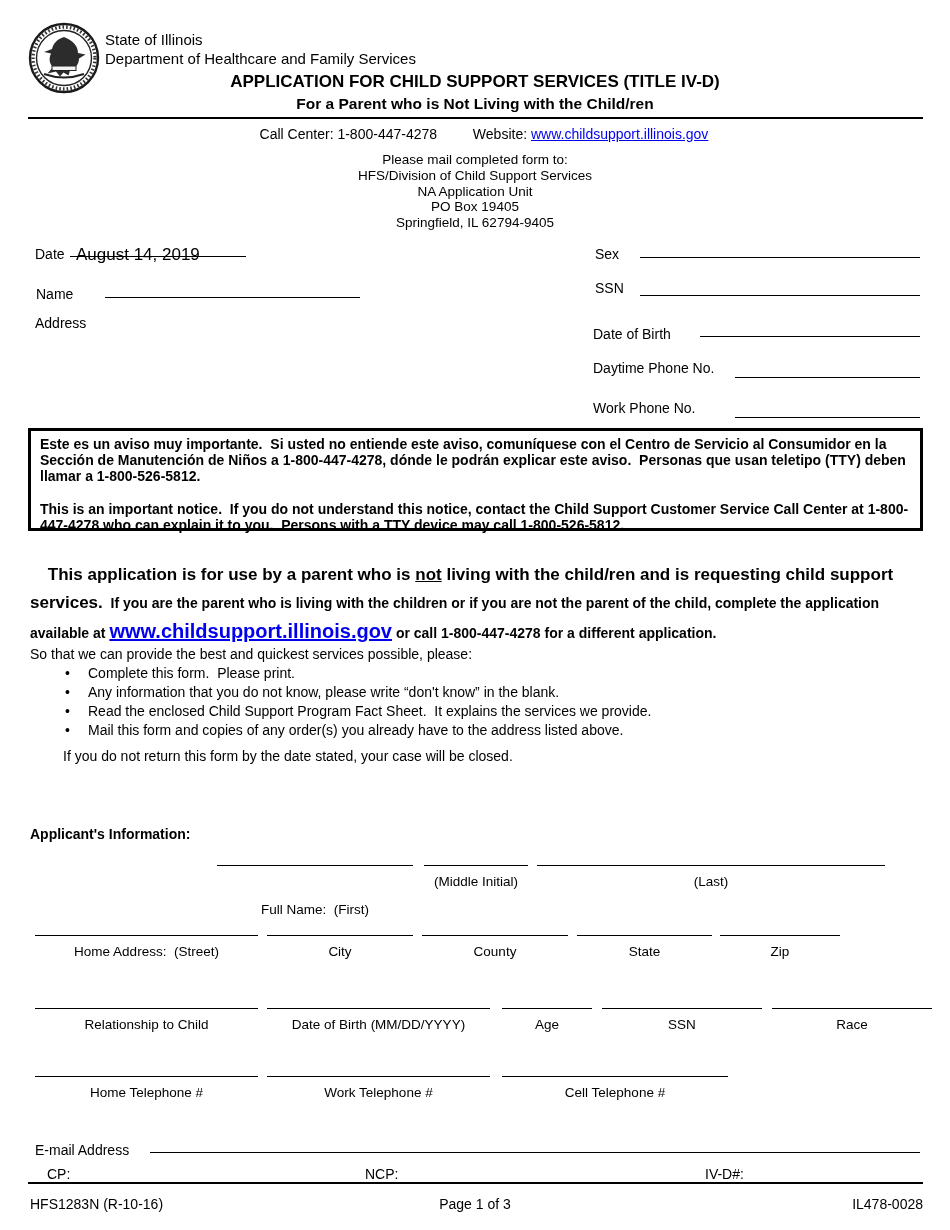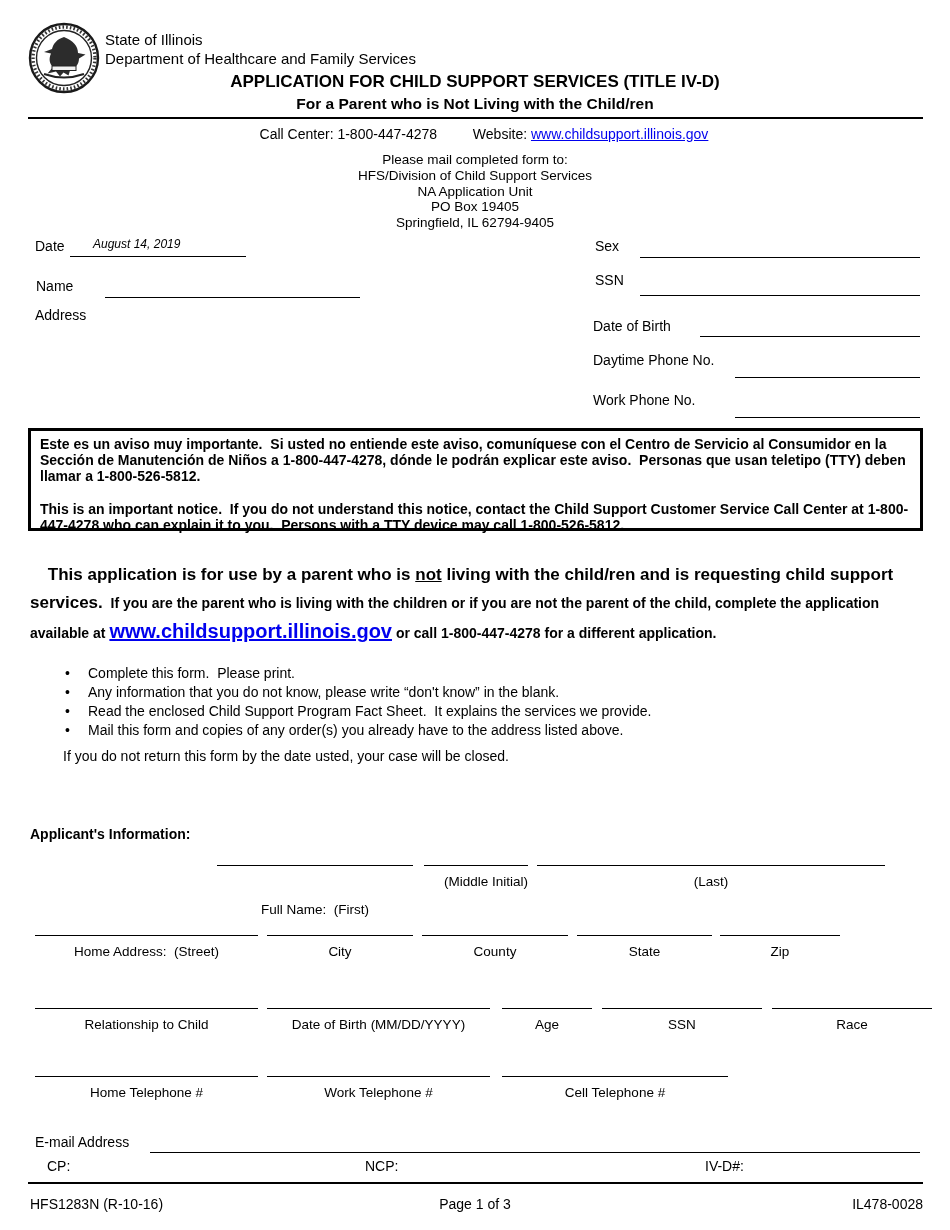--- a/index.html
+++ b/index.html
@@ -5,21 +5,21 @@
   * { margin:0; padding:0; box-sizing:border-box; }
   html,body { background:#e8e8e8; }
   .page {
     position:relative; width:950px; height:1230px; margin:0 auto;
     background:#ffffff; color:#000;
     font-family:"Liberation Sans", sans-serif;
     overflow:hidden;
   }
   .pre { white-space:pre-wrap; }
   .ctr { text-align:center; }
-  .lbl { position:absolute; font-size:14px; white-space:pre; }
+  .lbl { position:absolute; font-size:14px; white-space:pre;margin-top:8px; }
   .fline { position:absolute; height:0; border-top:1.5px solid #000; }
   .flabel { position:absolute; text-align:center; font-size:13.5px; white-space:pre; }
   .rule { position:absolute; left:28px; width:895px; border-top:2px solid #000; }
   .link { color:#0000EE; text-decoration:underline; cursor:pointer; }
   .seal { position:absolute; left:28px; top:22px; width:72px; height:72px; }
   .agency { position:absolute; left:105px; top:30px; font-size:15px; line-height:19px; }
   .title1 { position:absolute; left:0; top:72px; width:100%; text-align:center; font-size:17px; font-weight:bold; }
   .title2 { position:absolute; left:0; top:95px; width:100%; text-align:center; font-size:15.5px; font-weight:bold; }
   .contact { position:absolute; left:0; top:126px; width:100%; text-align:center; font-size:14px;margin-left:9px; }
   .mailblk { position:absolute; left:0; top:152px; width:100%; text-align:center; font-size:13.5px; line-height:15.8px; }
@@ -69,21 +69,21 @@
 
   <div class="mailblk">
     <div>Please mail completed form to:</div>
     <div>HFS/Division of Child Support Services</div>
     <div>NA Application Unit</div>
     <div>PO Box 19405</div>
     <div>Springfield, IL 62794-9405</div>
   </div>
 
   <div class="lbl" style="left:35px; top:238px;">Date</div>
-  <div class="lbl" style="left:93px; top:237px; font-size:12px;font-style:italic;">August 14, 2019</div>
+  <div class="lbl" style="left:76px; top:237px; font-size:17px;">August 14, 2019</div>
   <div class="fline" style="left:70px; top:256px; width:176px;"></div>
 
   <div class="lbl" style="left:36px; top:278px;">Name</div>
   <div class="fline" style="left:105px; top:297px; width:255px;"></div>
 
   <div class="lbl" style="left:35px; top:307px;">Address</div>
 
   <div class="lbl" style="left:595px; top:238px;">Sex</div>
   <div class="fline" style="left:640px; top:257px; width:280px;"></div>
 
@@ -102,43 +102,44 @@
   <div class="noticebox">
     <div class="pre">Este es un aviso muy importante.  Si usted no entiende este aviso, comuníquese con el Centro de Servicio al Consumidor en la Sección de Manutención de Niños a 1-800-447-4278, dónde le podrán explicar este aviso.  Personas que usan teletipo (TTY) deben llamar a 1-800-526-5812.</div>
     <div style="height:16px;"></div>
     <div class="pre">This is an important notice.  If you do not understand this notice, contact the Child Support Customer Service Call Center at 1-800-447-4278 who can explain it to you.  Persons with a TTY device may call 1-800-526-5812.</div>
   </div>
 
   <div class="introblk pre">
     <span class="introbig">This application is for use by a parent who is </span><span class="introbig" style="text-decoration:underline;">not</span><span class="introbig"> living with the child/ren and is requesting child support services.</span><span class="introsm">  If you are the parent who is living with the children or if you are not the parent of the child, complete the application available at </span><a class="link introlink" href="#">www.childsupport.illinois.gov</a><span class="introsm"> or call 1-800-447-4278 for a different application.</span>
   </div>
 
+  <div class="body14 pre" style="left:30px; top:646px;">So that we can provide the best and quickest services possible, please:</div>
 
   <span class="bullet-mark" style="top:665px;">•</span>
   <span class="bullet-text" style="top:665px;">Complete this form.  Please print.</span>
 
   <span class="bullet-mark" style="top:684px;">•</span>
   <span class="bullet-text" style="top:684px;">Any information that you do not know, please write “don't know” in the blank.</span>
 
   <span class="bullet-mark" style="top:703px;">•</span>
   <span class="bullet-text" style="top:703px;">Read the enclosed Child Support Program Fact Sheet.  It explains the services we provide.</span>
 
   <span class="bullet-mark" style="top:722px;">•</span>
   <span class="bullet-text" style="top:722px;">Mail this form and copies of any order(s) you already have to the address listed above.</span>
 
-  <div class="body14" style="left:63px; top:748px;">If you do not return this form by the date usted, your case will be closed.</div>
+  <div class="body14" style="left:63px; top:748px;">If you do not return this form by the date stated, your case will be closed.</div>
 
 
   <div class="apphead">Applicant's Information:</div>
 
   <div class="fline" style="left:217px; top:865px; width:196px;"></div>
   <div class="fline" style="left:424px; top:865px; width:104px;"></div>
   <div class="fline" style="left:537px; top:865px; width:348px;"></div>
   <div class="flabel" style="left:217px; top:874px; width:196px;margin-top:28px;">Full Name:  (First)</div>
-  <div class="flabel" style="left:424px; top:874px; width:104px;text-align:right;">(Middle Initial)</div>
+  <div class="flabel" style="left:424px; top:874px; width:104px;">(Middle Initial)</div>
   <div class="flabel" style="left:537px; top:874px; width:348px;">(Last)</div>
 
   <div class="fline" style="left:35px; top:935px; width:223px;"></div>
   <div class="fline" style="left:267px; top:935px; width:146px;"></div>
   <div class="fline" style="left:422px; top:935px; width:146px;"></div>
   <div class="fline" style="left:577px; top:935px; width:135px;"></div>
   <div class="fline" style="left:720px; top:935px; width:120px;"></div>
   <div class="flabel" style="left:35px; top:944px; width:223px;">Home Address:  (Street)</div>
   <div class="flabel" style="left:267px; top:944px; width:146px;">City</div>
   <div class="flabel" style="left:422px; top:944px; width:146px;">County</div>

